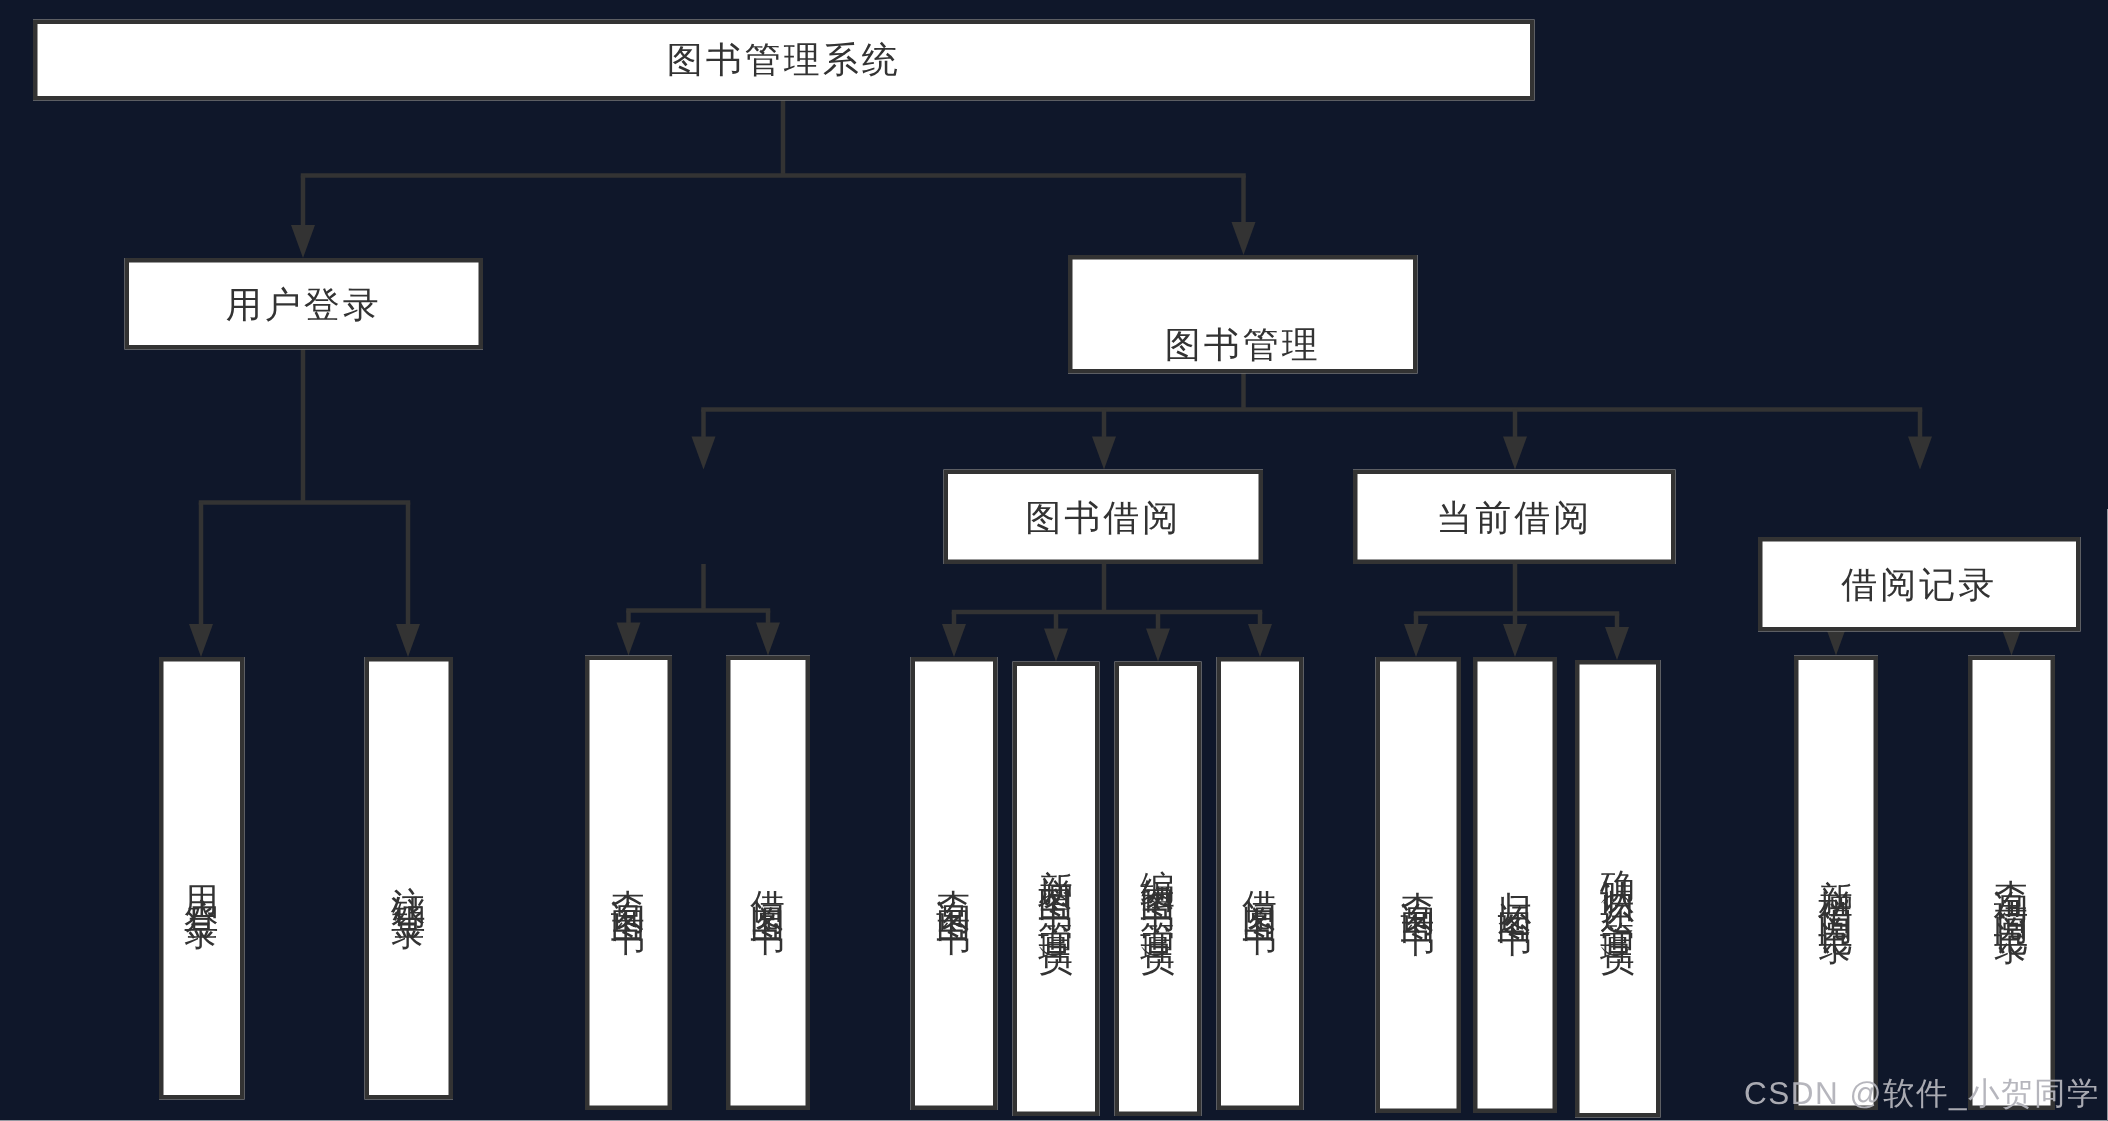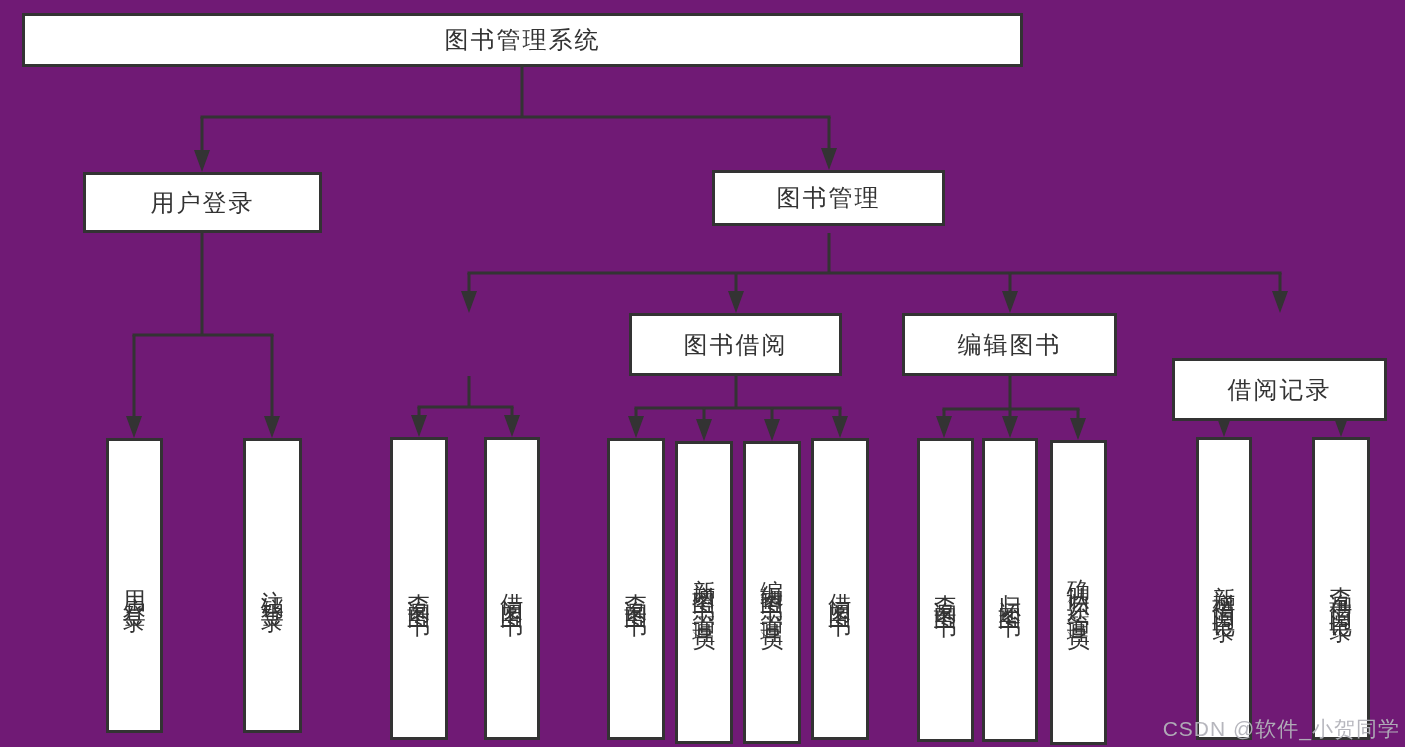--- a/index.html
+++ b/index.html
@@ -2,21 +2,21 @@
 <html><head>
 <meta charset="utf-8">
 <style>
   * { box-sizing: border-box; }
   html, body { margin: 0; padding: 0; background: #ffffff; }
   body { font-family: "Liberation Sans", "DejaVu Sans", sans-serif; }
   #stage {
     position: relative;
     width: 1405px;
     height: 747px;
-    background: #701a75;
+    background: #0f172a;
     overflow: hidden;
     color: #333333;
   }
   svg.connectors {
     position: absolute;
     left: 0; top: 0;
     width: 1405px; height: 747px;
   }
   svg.connectors line { stroke: #333333; stroke-width: 3; }
   svg.connectors polygon { fill: #333333; }
@@ -134,29 +134,29 @@
     </g>
   </svg>
 
   <div class="box hbox" style="left:22px;top:13px;width:1001px;height:54px;">
     <span>图书管理系统</span>
   </div>
 
   <div class="box hbox" style="left:83px;top:172px;width:239px;height:61px;">
     <span>用户登录</span>
   </div>
-  <div class="box hbox" style="left:712px;top:170px;width:233px;height:56px;">
+  <div class="box hbox" style="left:712px;top:170px;width:233px;height:79px;align-items:flex-end;">
     <span>图书管理</span>
   </div>
 
   <div class="box hbox" style="left:629px;top:313px;width:213px;height:63px;">
     <span>图书借阅</span>
   </div>
   <div class="box hbox" style="left:902px;top:313px;width:215px;height:63px;">
-    <span>编辑图书</span>
+    <span>当前借阅</span>
   </div>
   <div class="box hbox" style="left:1172px;top:313px;width:215px;height:63px;margin-top:45px;">
     <span>借阅记录</span>
   </div>
 
   <div class="box vbox" style="left:106px;top:438px;width:57px;height:295px;">
     <span>用户登录</span>
   </div>
   <div class="box vbox" style="left:243px;top:438px;width:59px;height:295px;">
     <span>注销登录</span>

